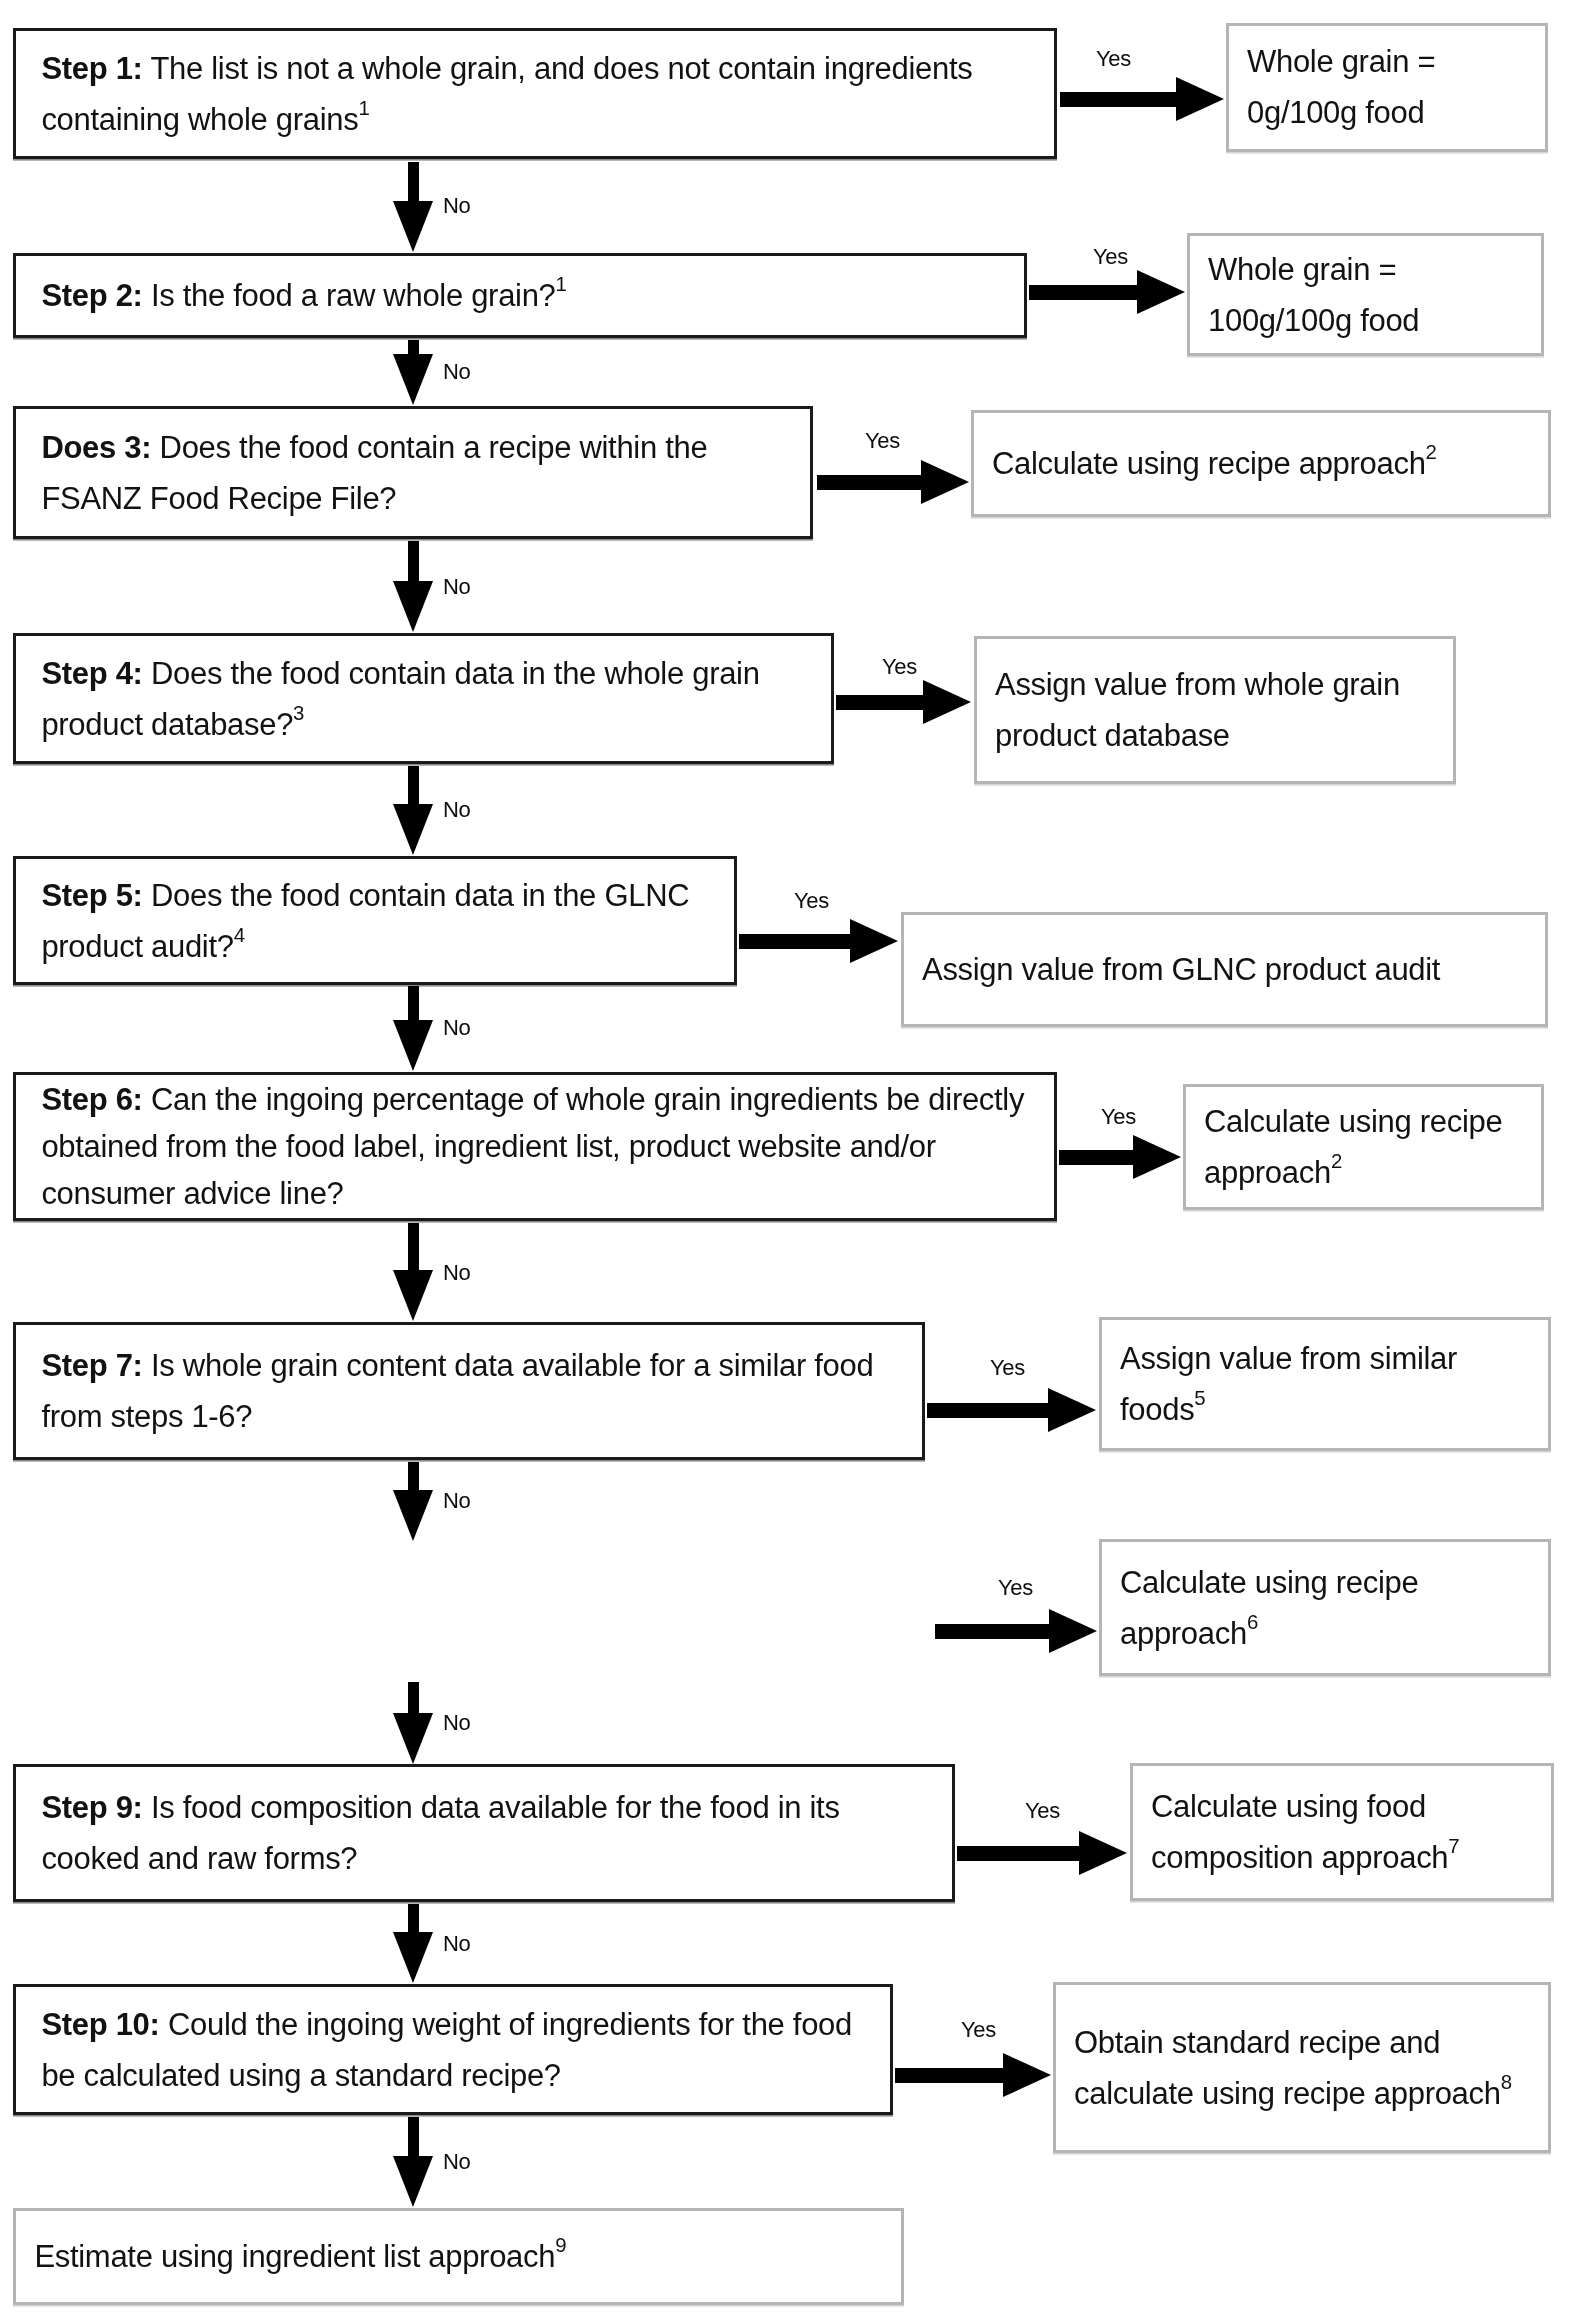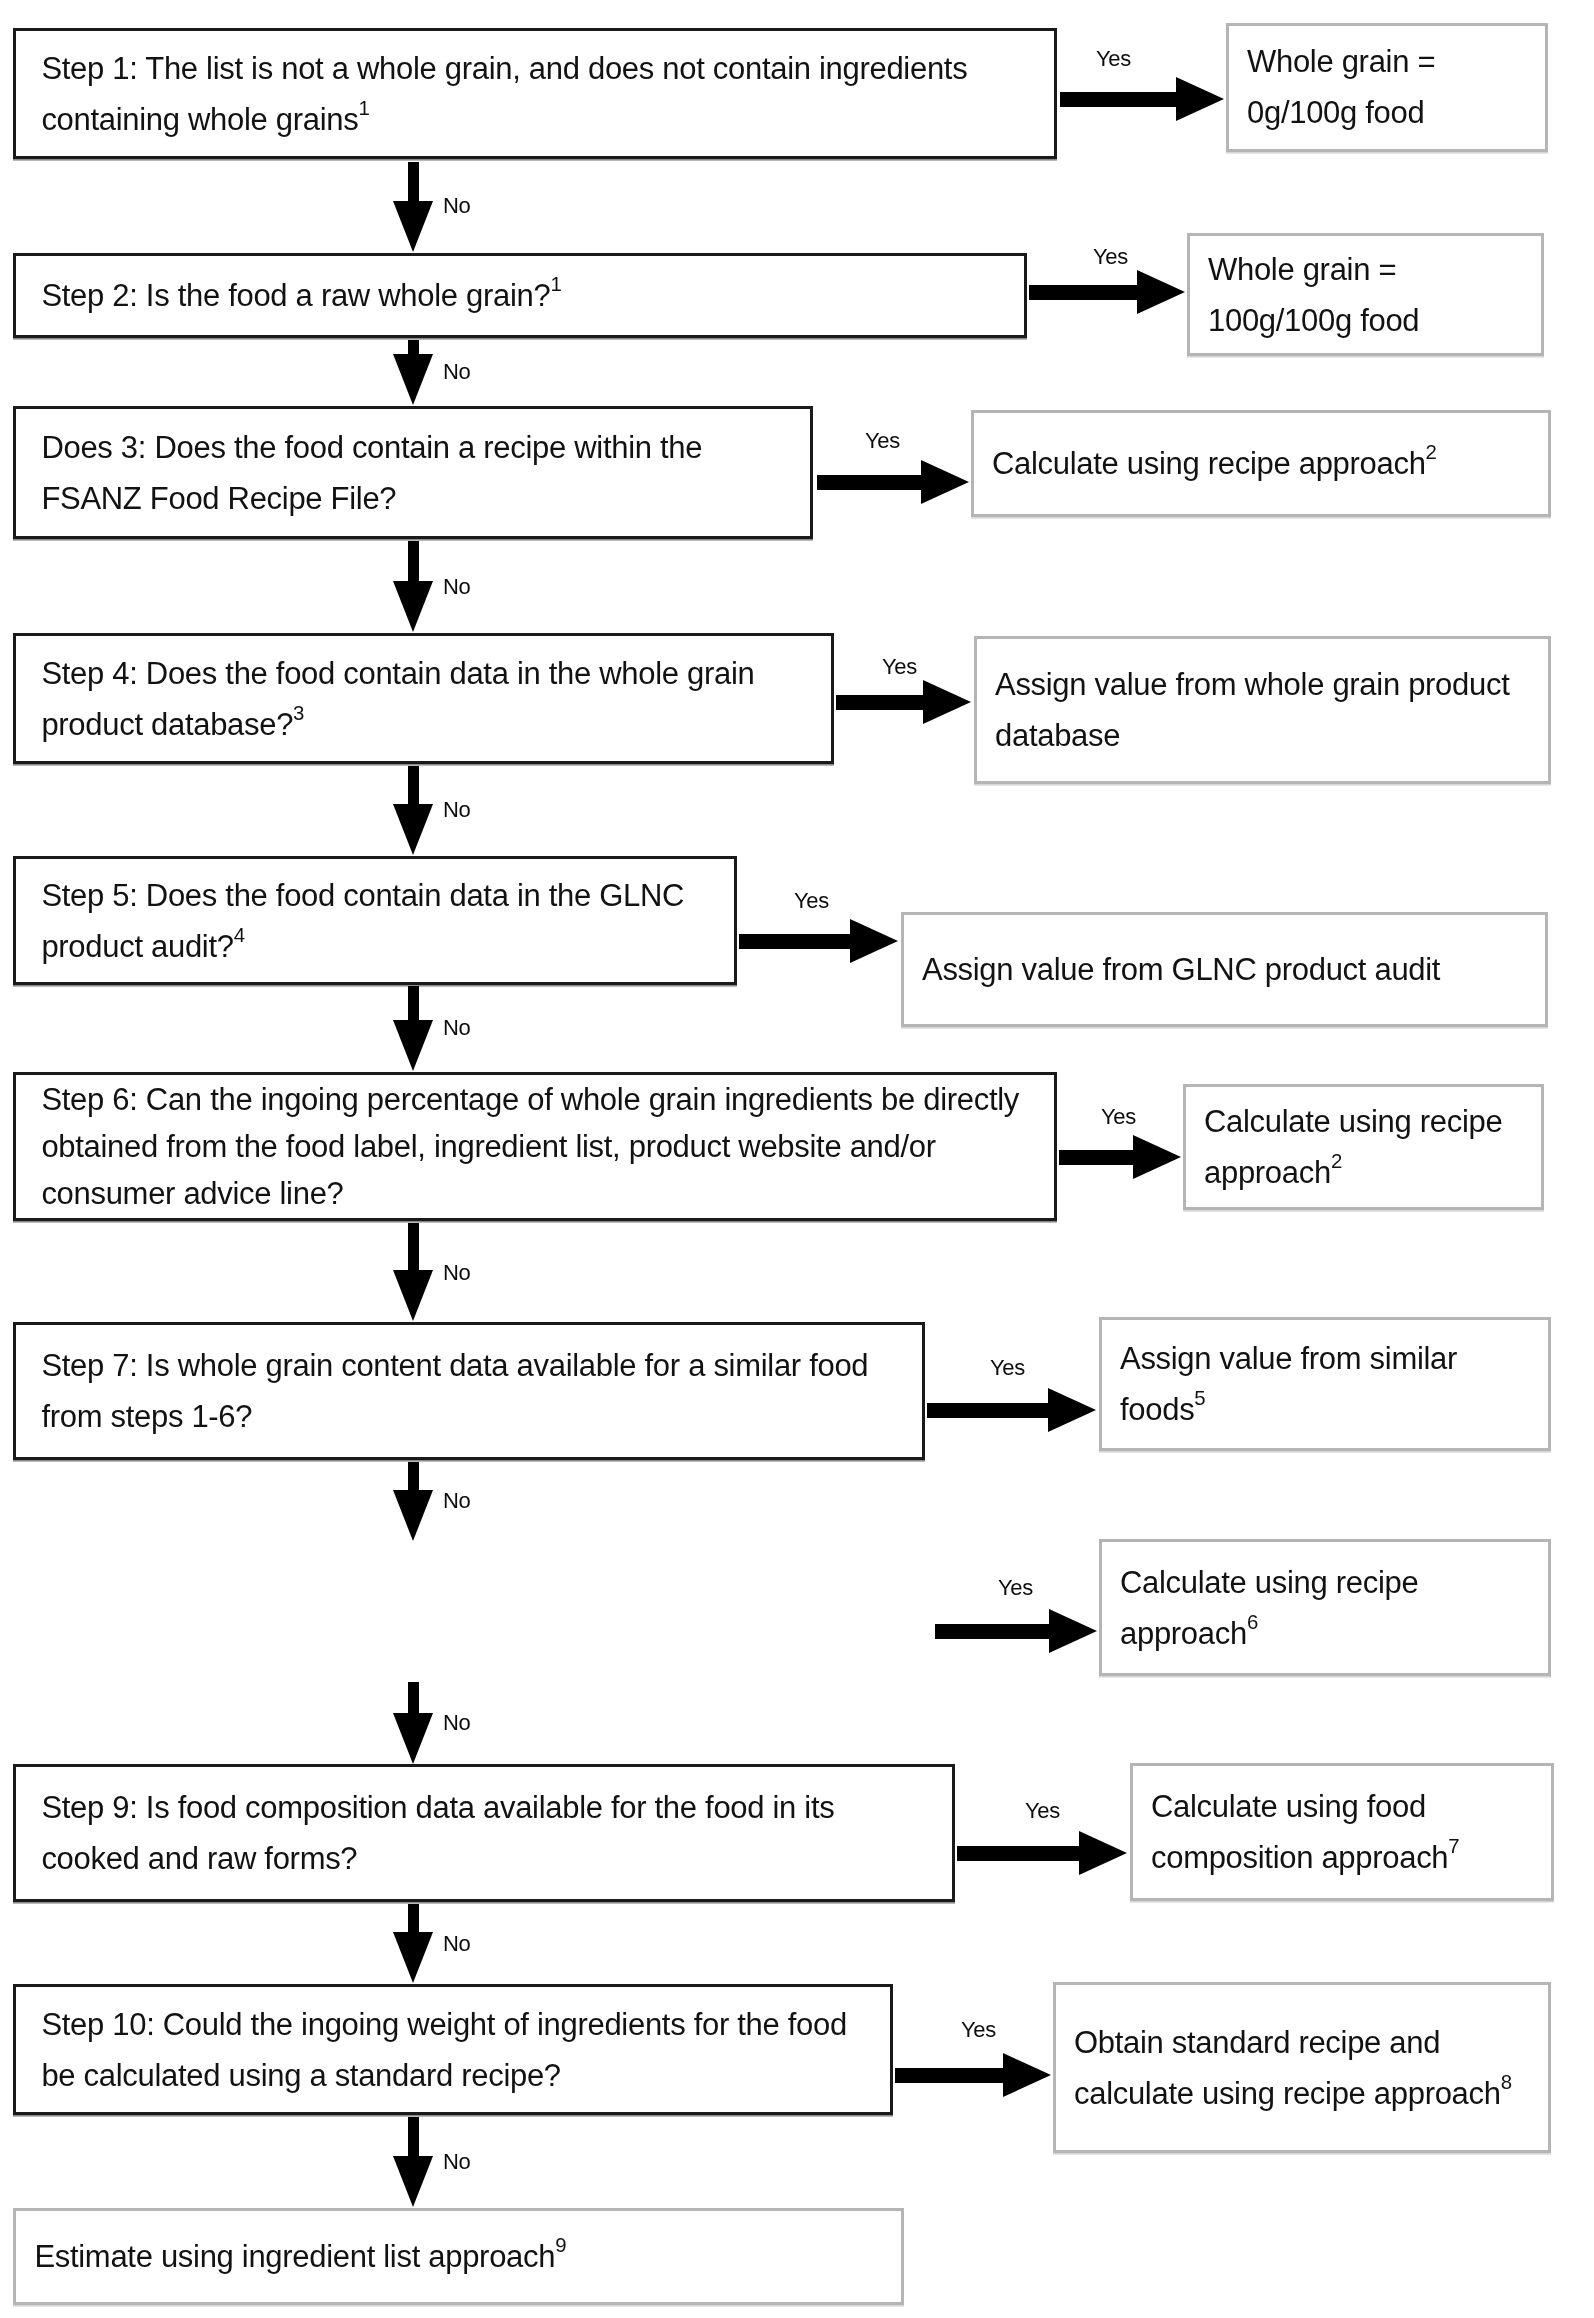--- a/index.html
+++ b/index.html
@@ -29,21 +29,21 @@
     border:3.8px solid #1a1a1a;
     padding:4.3px 15px 4.3px 25px;
     box-shadow:0 1.6px 0 #8a8a8a;
   }
   .result{
     border:3.2px solid #b5b5b5;
     padding:4.3px 15px 4.3px 18px;
     box-shadow:0 1.6px 0 #d6d6d6;
   }
   .tight .txt{line-height:47px;}
-  b{font-weight:normal;}
+  b{font-weight:bold;}
   sup{
     font-size:20.4px;
     line-height:0;
     position:relative;
     top:-3.2px;
   }
   .lbl{
     position:absolute;
     font-size:22px;
     line-height:33px;
@@ -121,21 +121,21 @@
   <div class="lbl" style="left:443px;top:570px;width:70px;text-align:left;">No</div>
 
   <div class="box step" style="left:13.4px;top:633px;width:821px;height:131px;">
     <p class="txt"><b>Step 4:</b><span> Does the food contain data in the whole grain product database?</span><sup>3</sup></p>
   </div>
   <div class="lbl" style="left:854px;top:650px;width:91px;">Yes</div>
   <div class="harrow" style="left:836px;top:680px;width:135px;">
       <div class="hshaft"></div>
       <div class="hhead"></div>
     </div>
-  <div class="box result" style="left:974px;top:636px;width:577px;height:148px;">
+  <div class="box result" style="left:974px;top:636px;width:482px;height:148px;">
     <p class="txt"><span>Assign value from whole grain product database</span><sup></sup></p>
   </div>
   <div class="varrow" style="left:393px;top:766px;height:89px;">
       <div class="vshaft"></div>
       <div class="vhead"></div>
     </div>
   <div class="lbl" style="left:443px;top:793px;width:70px;text-align:left;">No</div>
 
   <div class="box step" style="left:13.4px;top:856px;width:724px;height:129px;">
     <p class="txt"><b>Step 5:</b><span> Does the food contain data in the GLNC product audit?</span><sup>4</sup></p>

